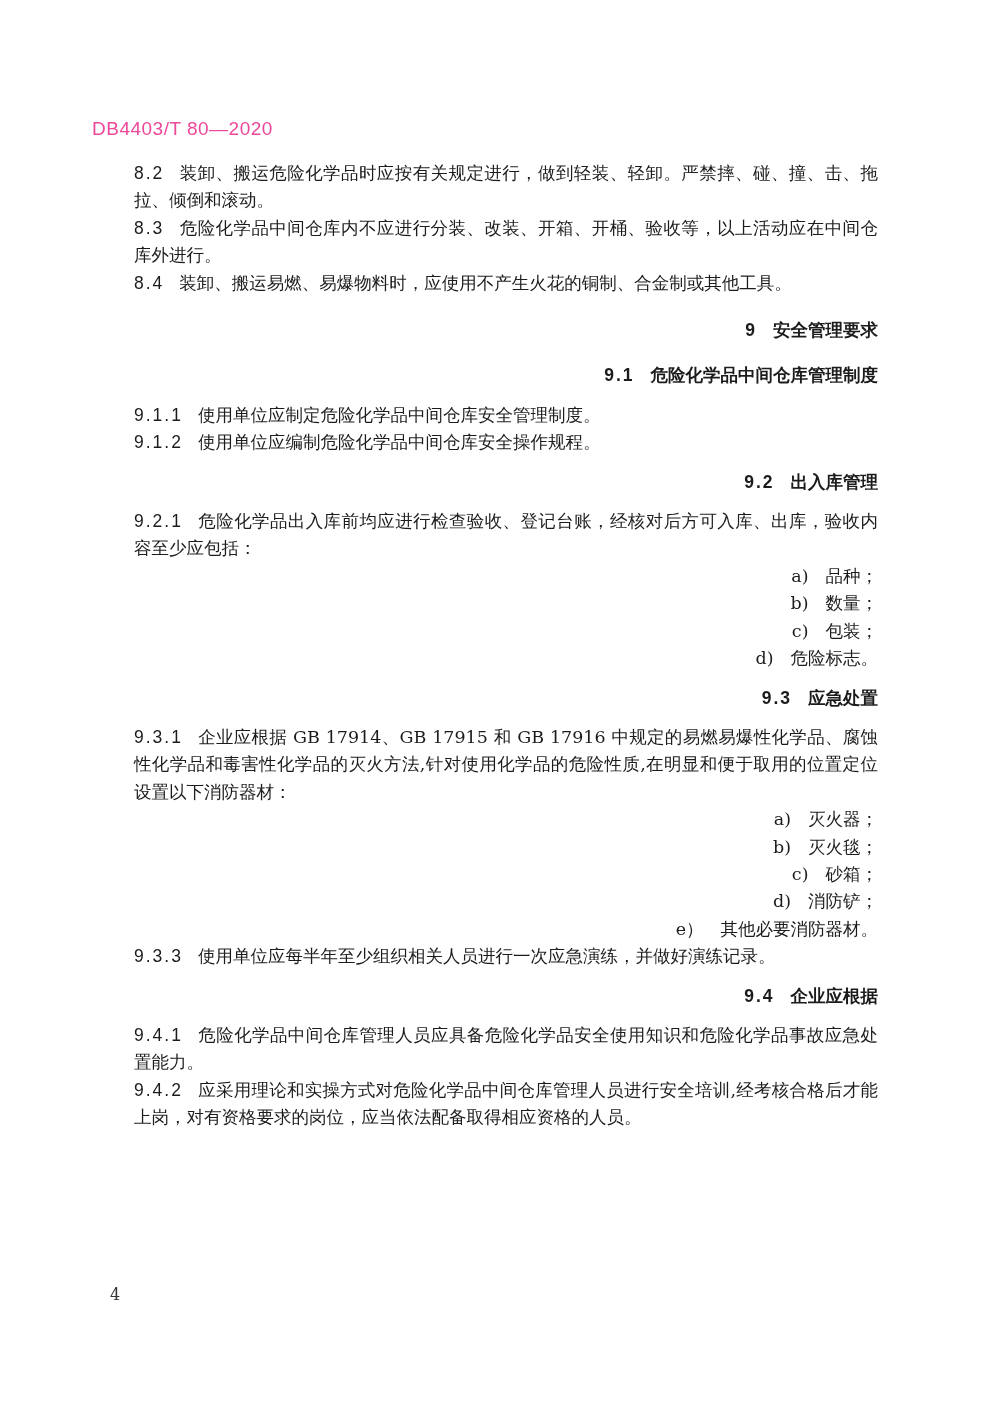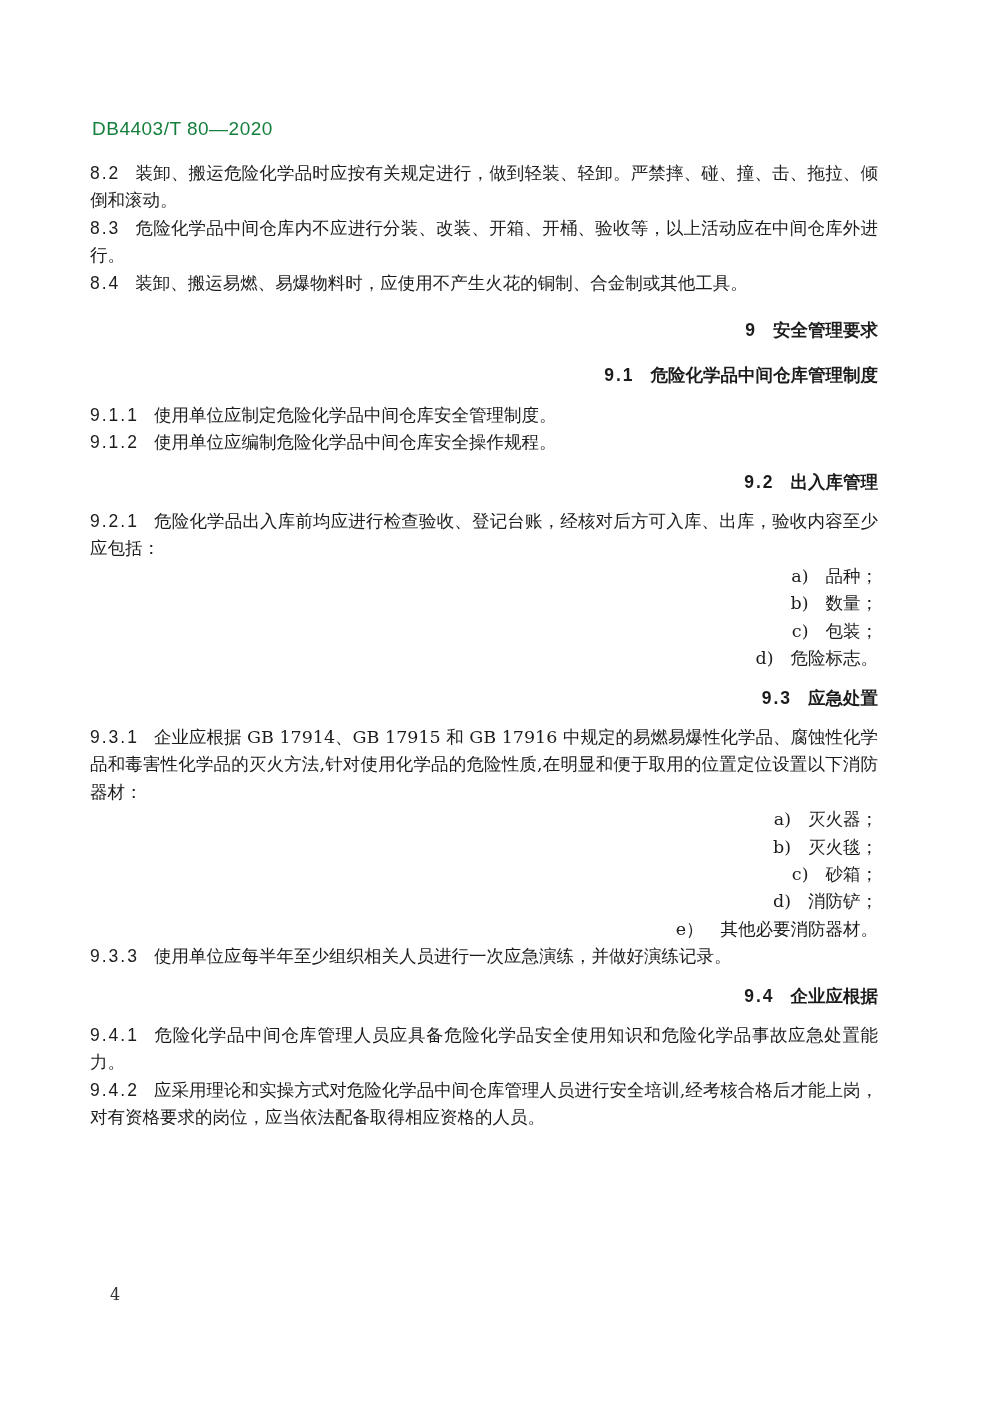--- a/index.html
+++ b/index.html
@@ -12,36 +12,36 @@
     color: #1c1c1c;
     overflow: hidden;
   }
   .doc-header {
     position: absolute;
     left: 92px;
     top: 118px;
     font-family: "Liberation Sans", sans-serif;
     font-size: 19px;
     letter-spacing: 0.5px;
-    color: #15803d;
+    color: #ec4899;
     white-space: nowrap;
   }
   .doc-body {
     position: absolute;
     left: 90px;
     top: 160px;
     width: 788px;
     font-family: "DejaVu Serif", "Liberation Serif", serif;
     font-size: 17.5px;
     line-height: 27.4px;
     text-align: justify;
     color: #1c1c1c;
   }
   .block { margin: 0; }
-  .para { text-align: justify; }
+  .para { text-align: justify; margin-left: 44px; }
   .num {
     font-family: "Liberation Sans", sans-serif;
     letter-spacing: 2px;
     margin-right: 15px;
     white-space: nowrap;
   }
   .h1, .h2 {
     font-family: "Liberation Sans", sans-serif;
     font-weight: 600;
     text-align: right;

